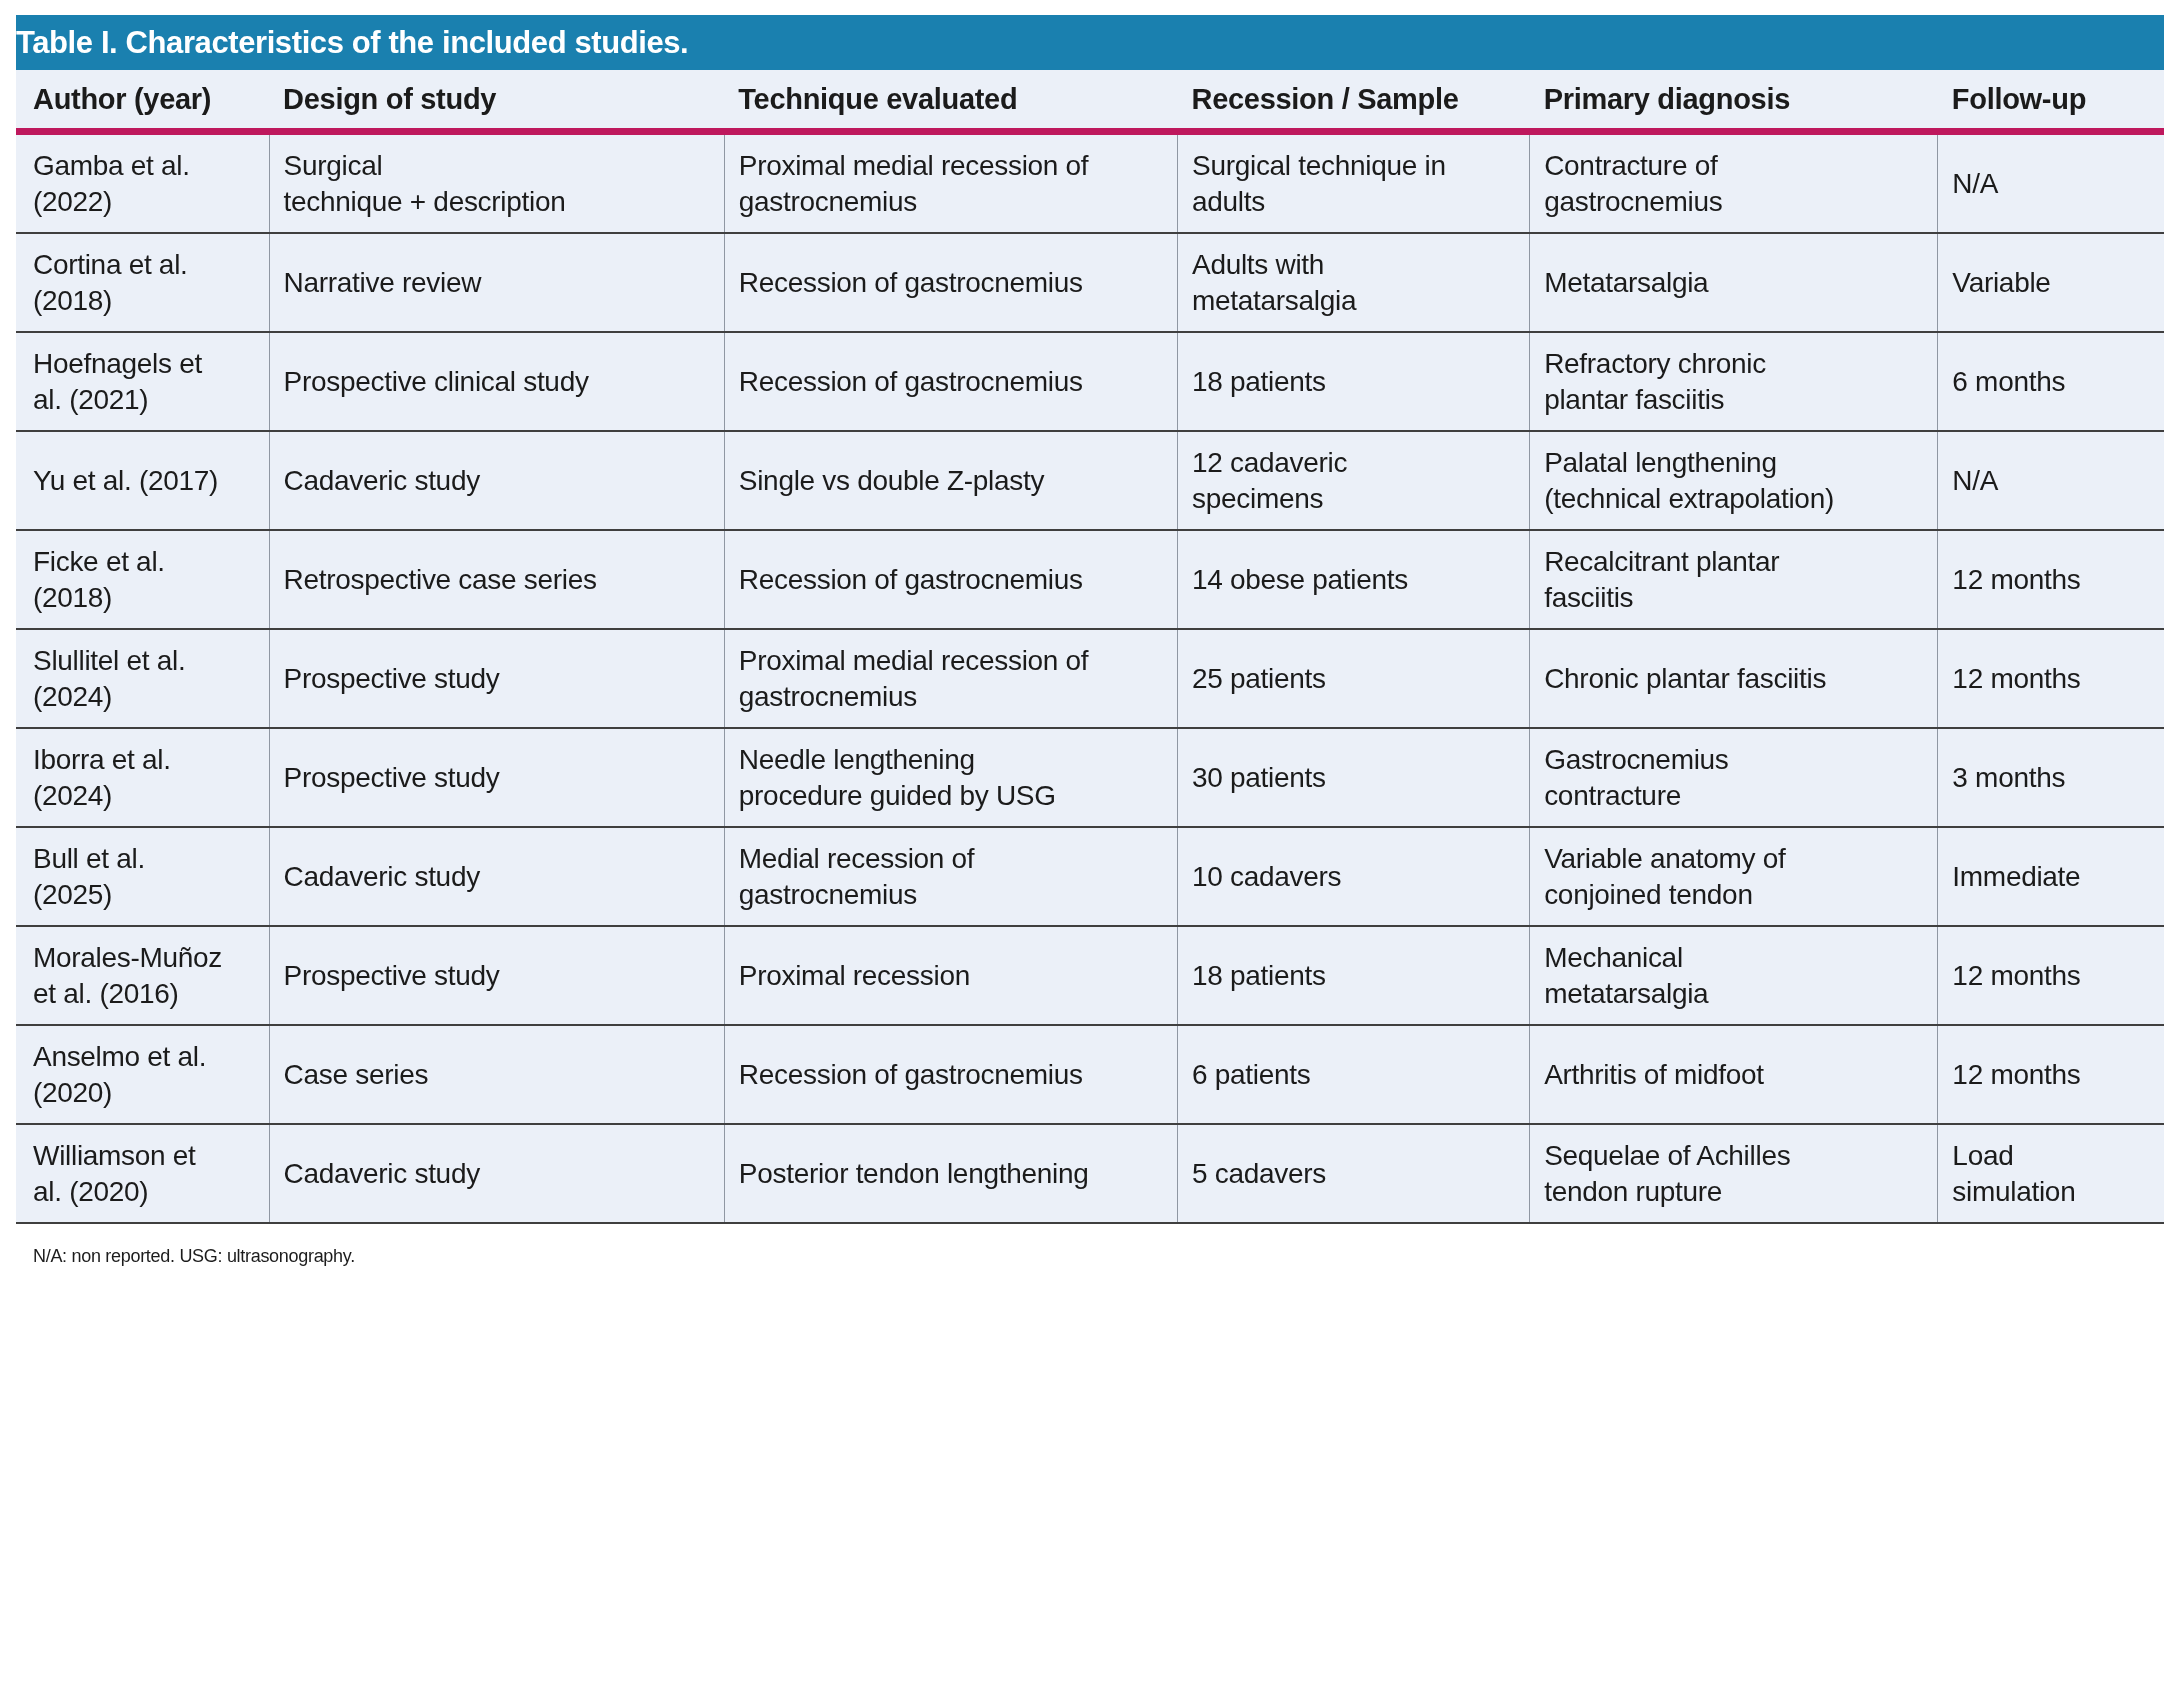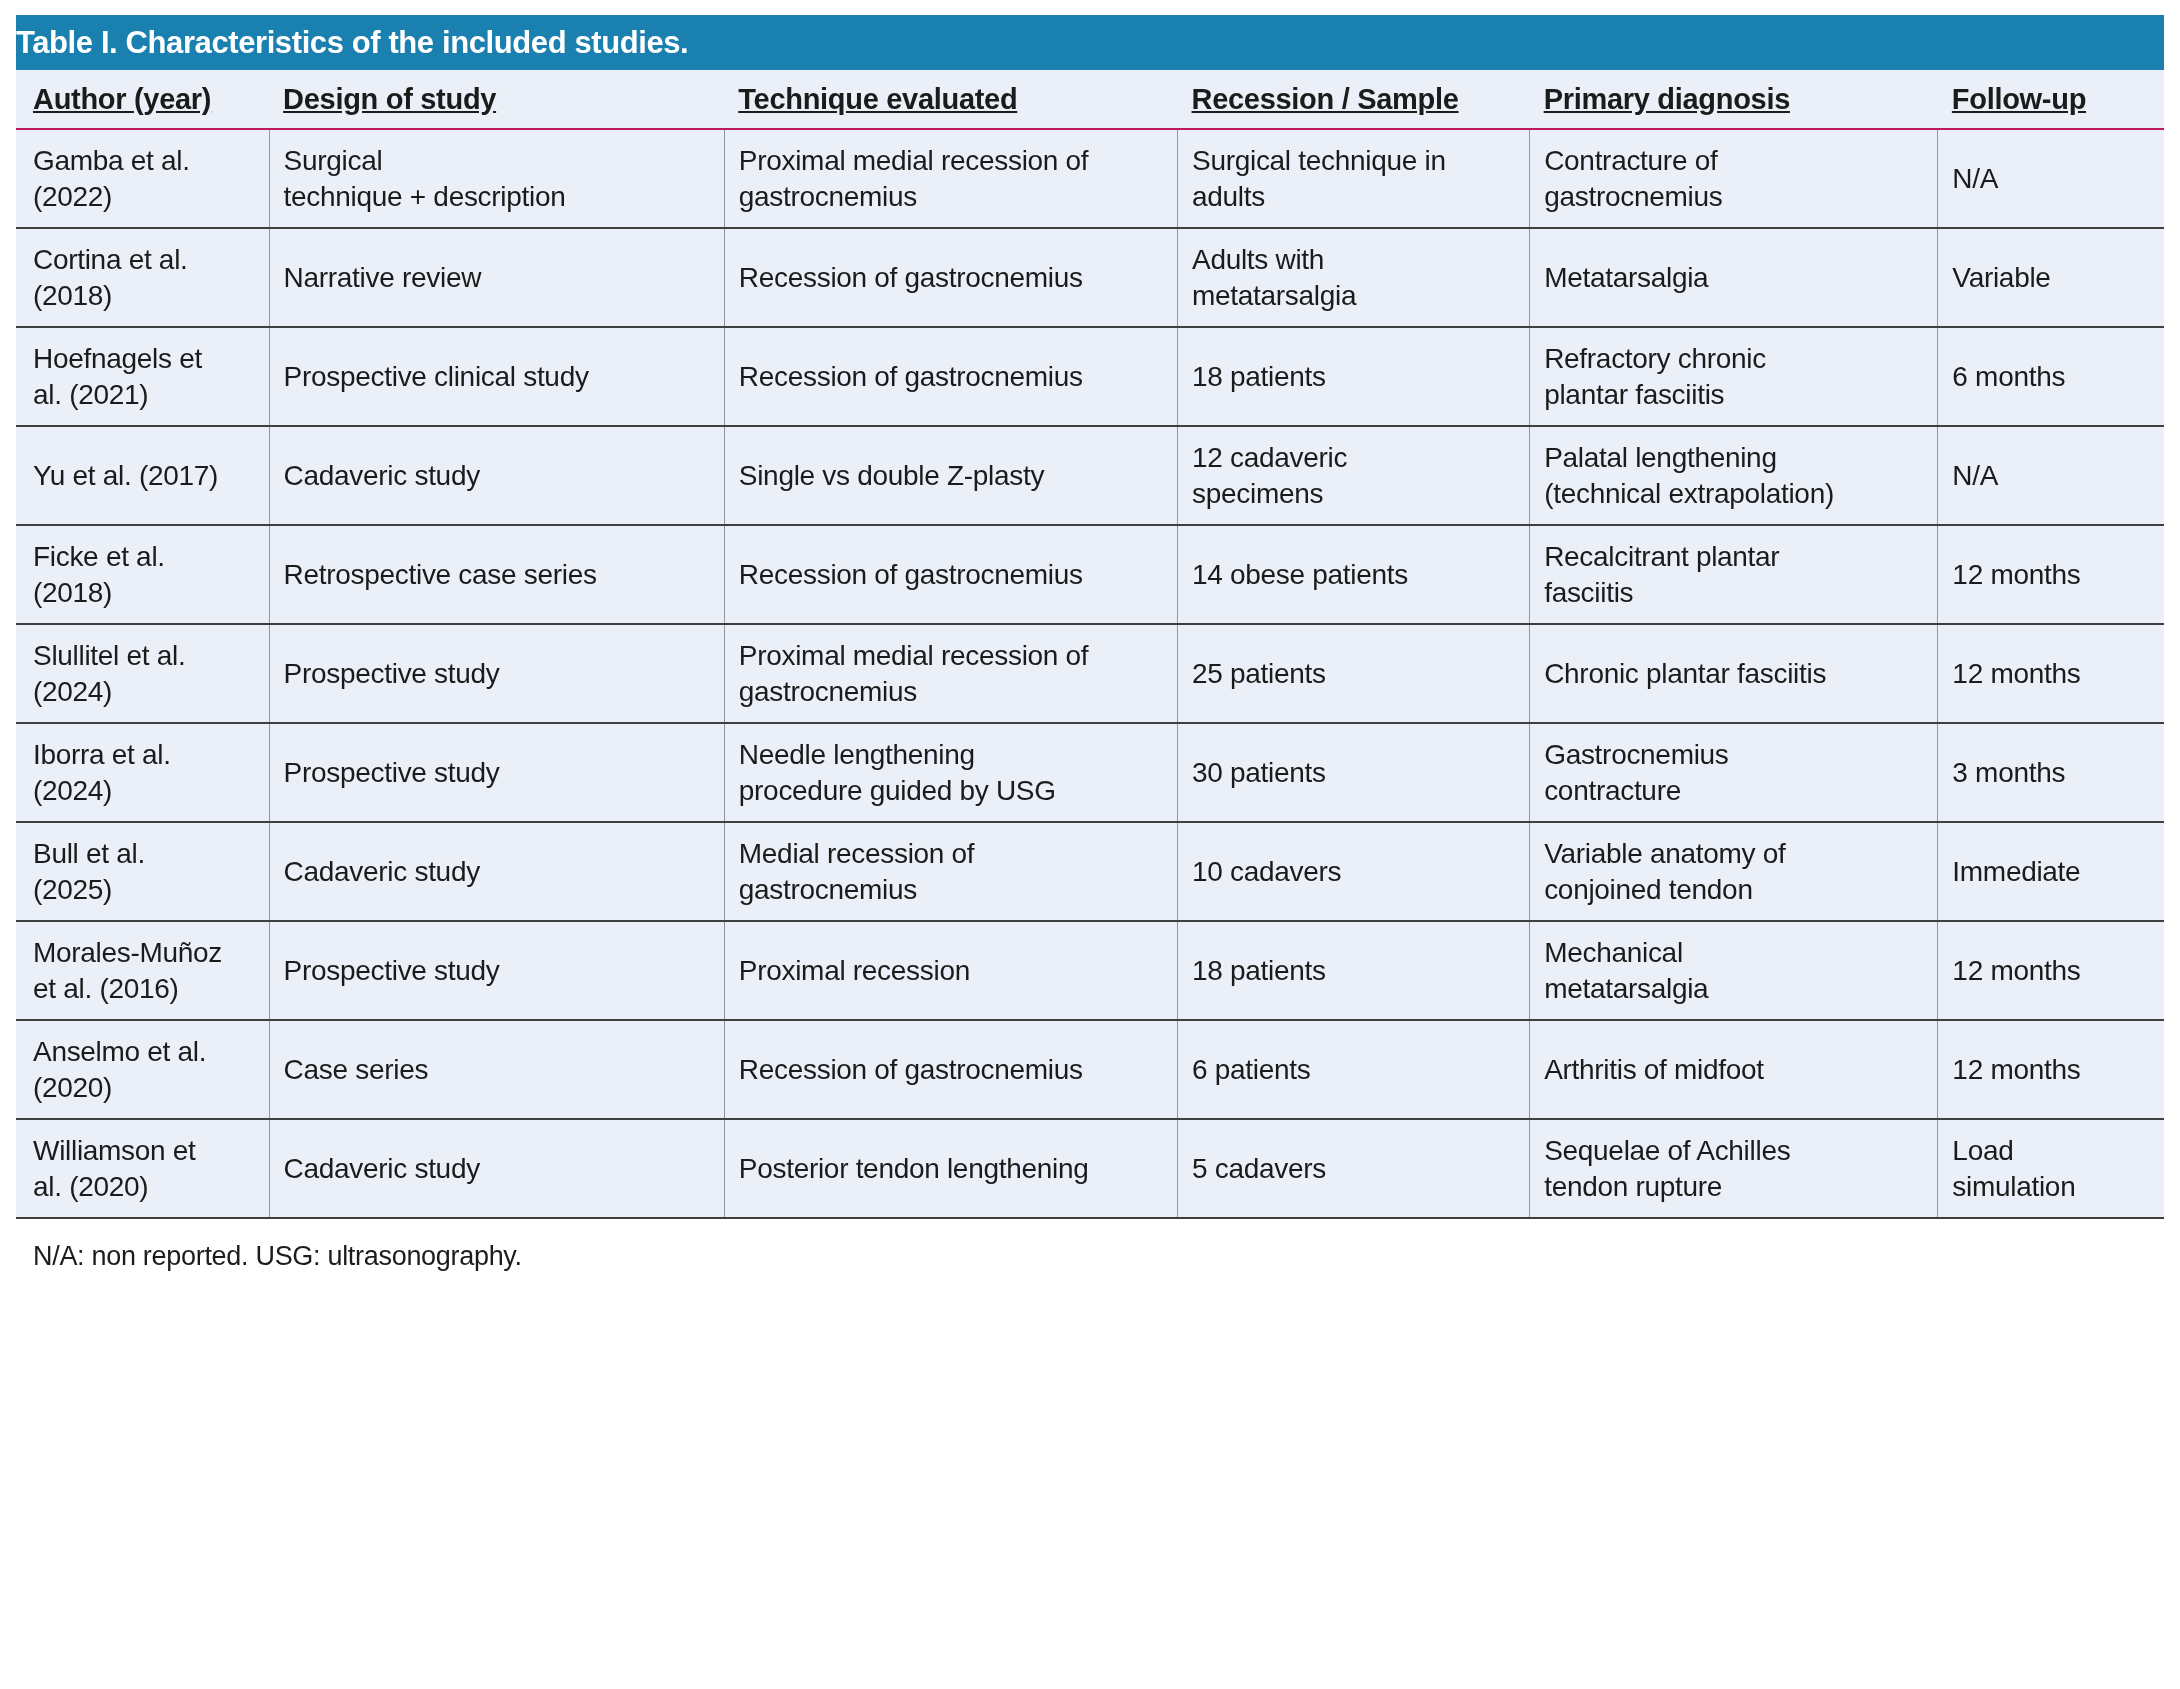--- a/index.html
+++ b/index.html
@@ -47,45 +47,44 @@
   col.c4 { width: 408px; }
   col.c5 { width: 226px; }
   table.studies th {
     height: 58px;
     font-size: 29px;
     font-weight: 700;
     color: #1B1B1B;
     text-align: left;
     vertical-align: middle;
     padding: 0 6px 0 14px;
-    border-bottom: 2px solid #be185d;
+    border-bottom: 7px solid #be185d;
     letter-spacing: -0.3px;
     white-space: pre-line;
-    text-decoration: underline;
   }
   table.studies td {
     height: 97px;
     font-size: 28px;
     line-height: 36px;
     font-weight: 400;
     color: #1B1B1B;
     vertical-align: middle;
     padding: 0 6px 0 14px;
     border-top: 2px solid #3F3F3F;
     letter-spacing: -0.3px;
     white-space: pre-line;
     overflow: hidden;
   }
   table.studies th:first-child,
   table.studies td:first-child { padding-left: 17px; }
   table.studies td:not(:first-child) { border-left: 1px solid #8F97A3; }
   .footnote {
     margin-top: 22px;
     padding-left: 17px;
-    font-size: 27px;
+    font-size: 18px;
     color: #1C1C1C;
     letter-spacing: -0.3px;
   }
 </style>
 </head>
 <body>
 
 <div class="table-card">
   <div class="title-bar">
     <span class="title-text">Table I. Characteristics of the included studies.</span>

